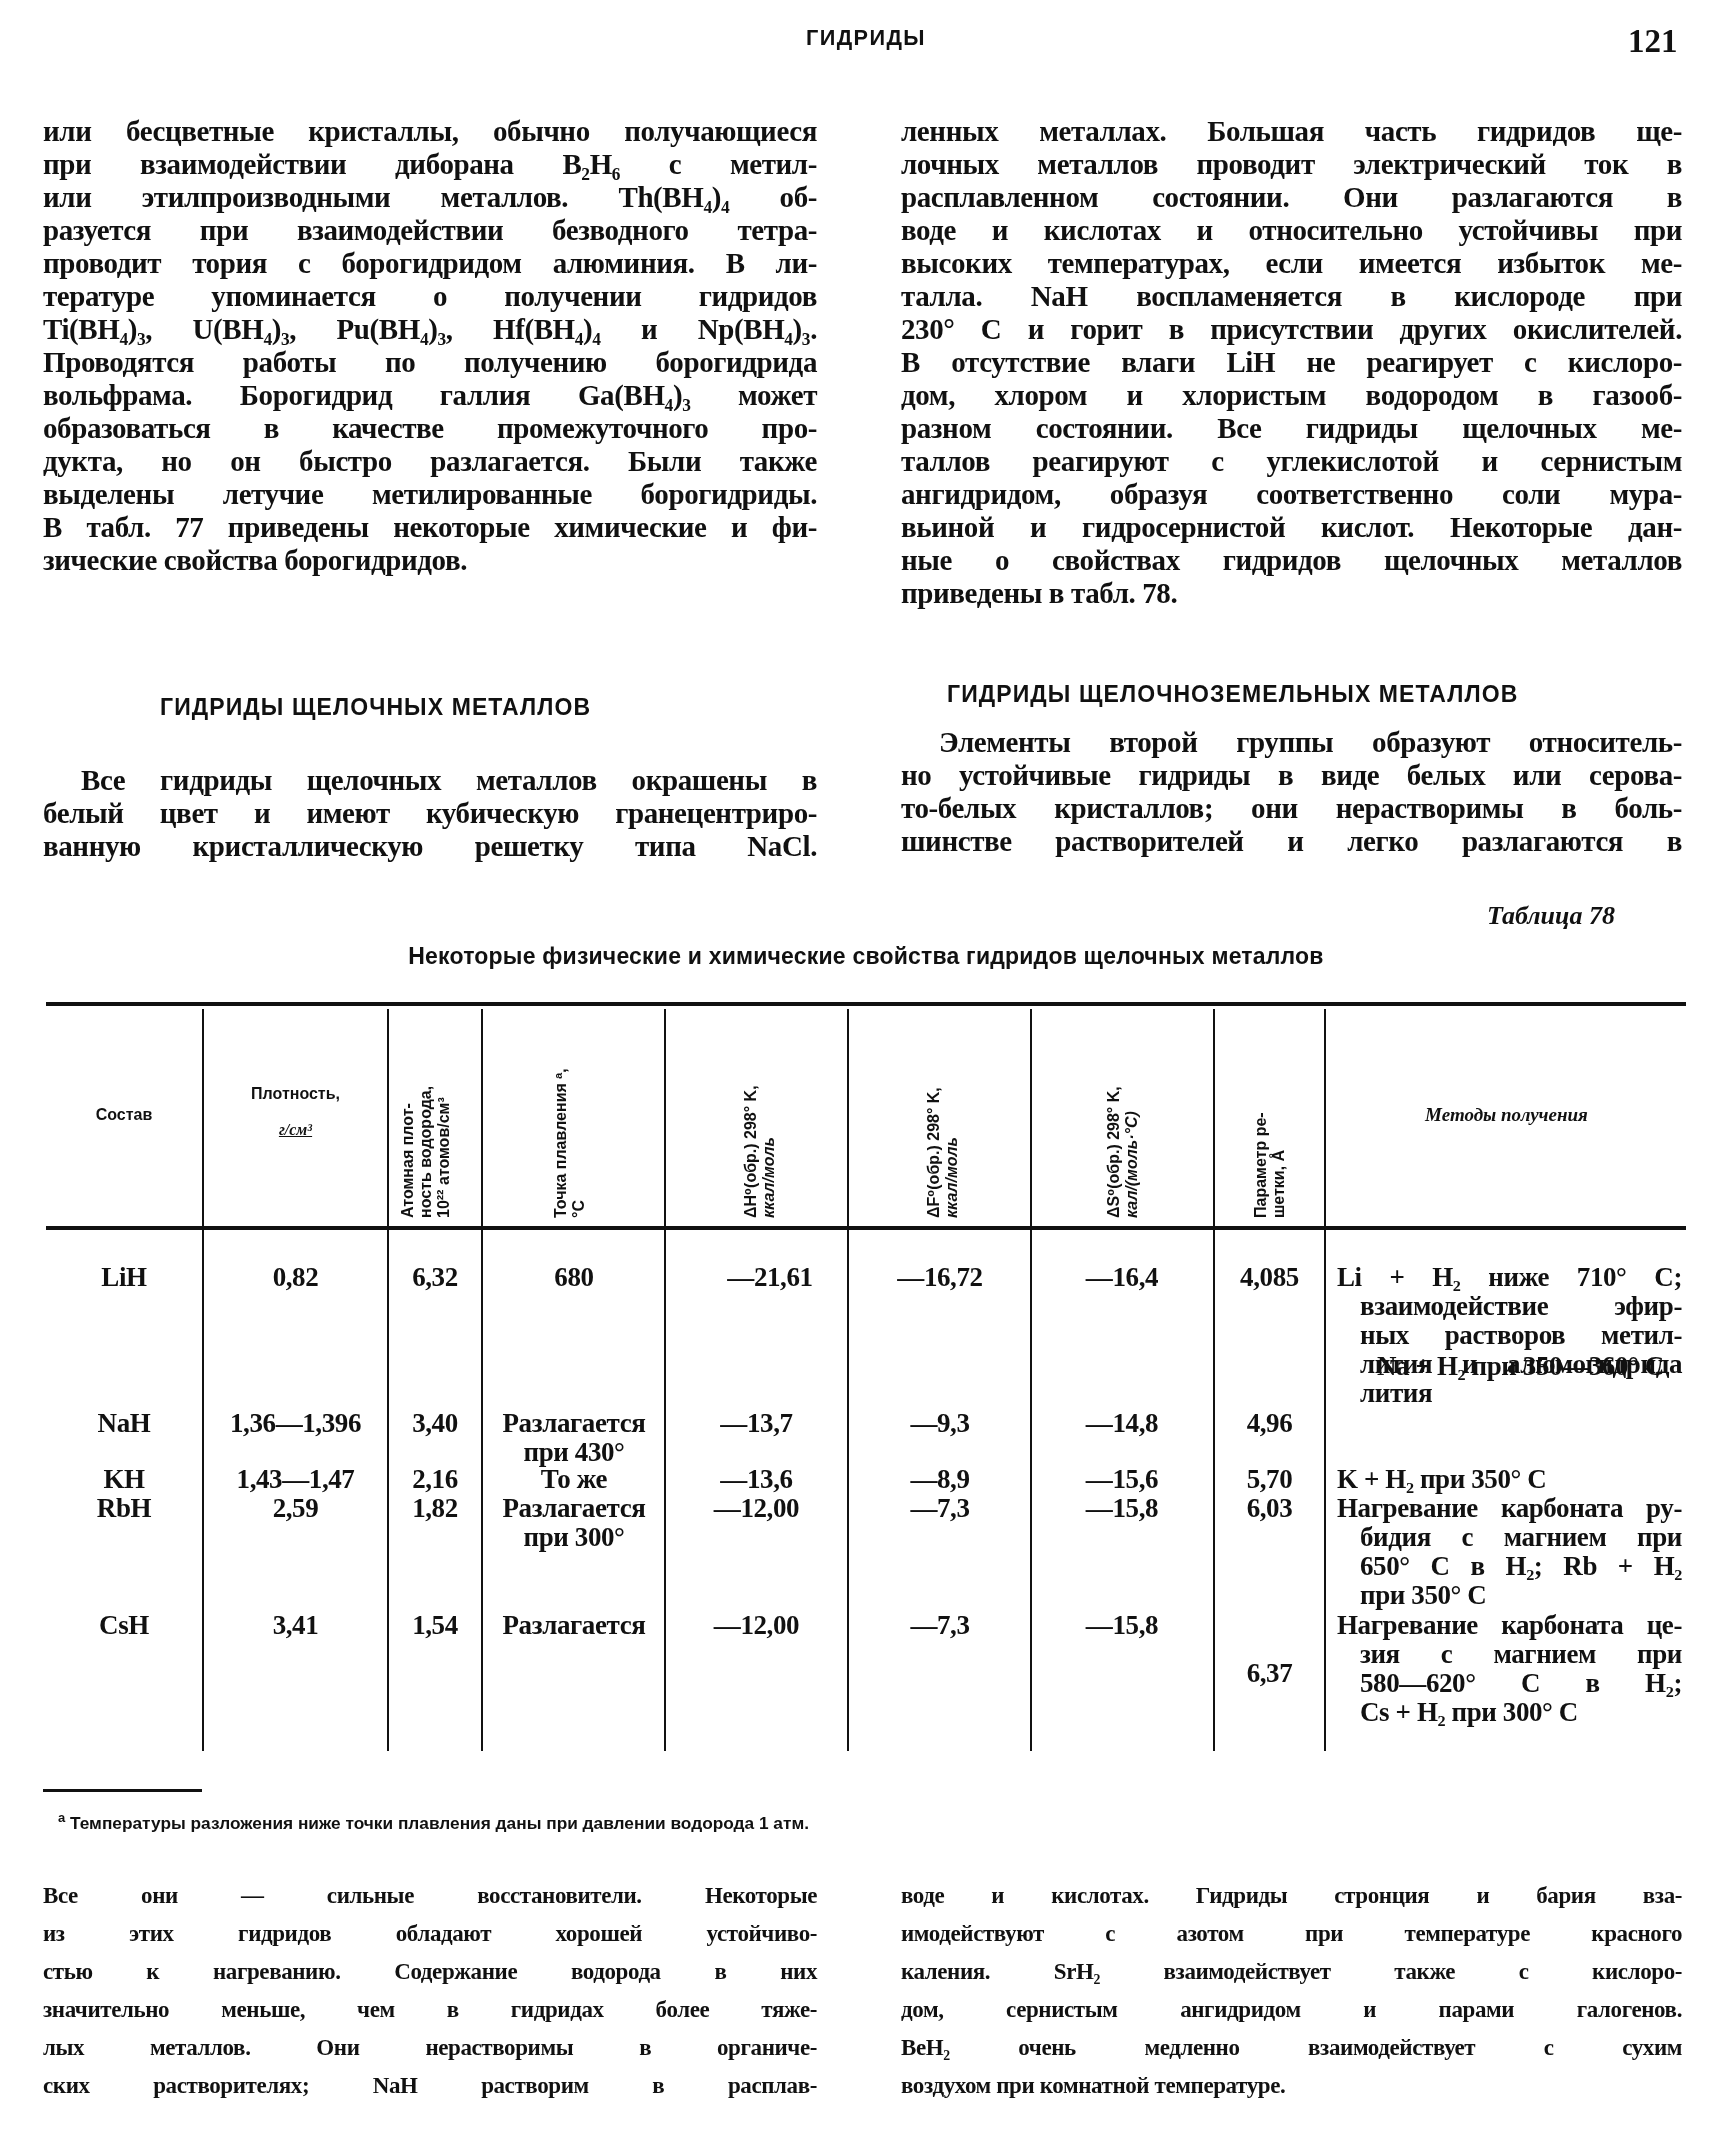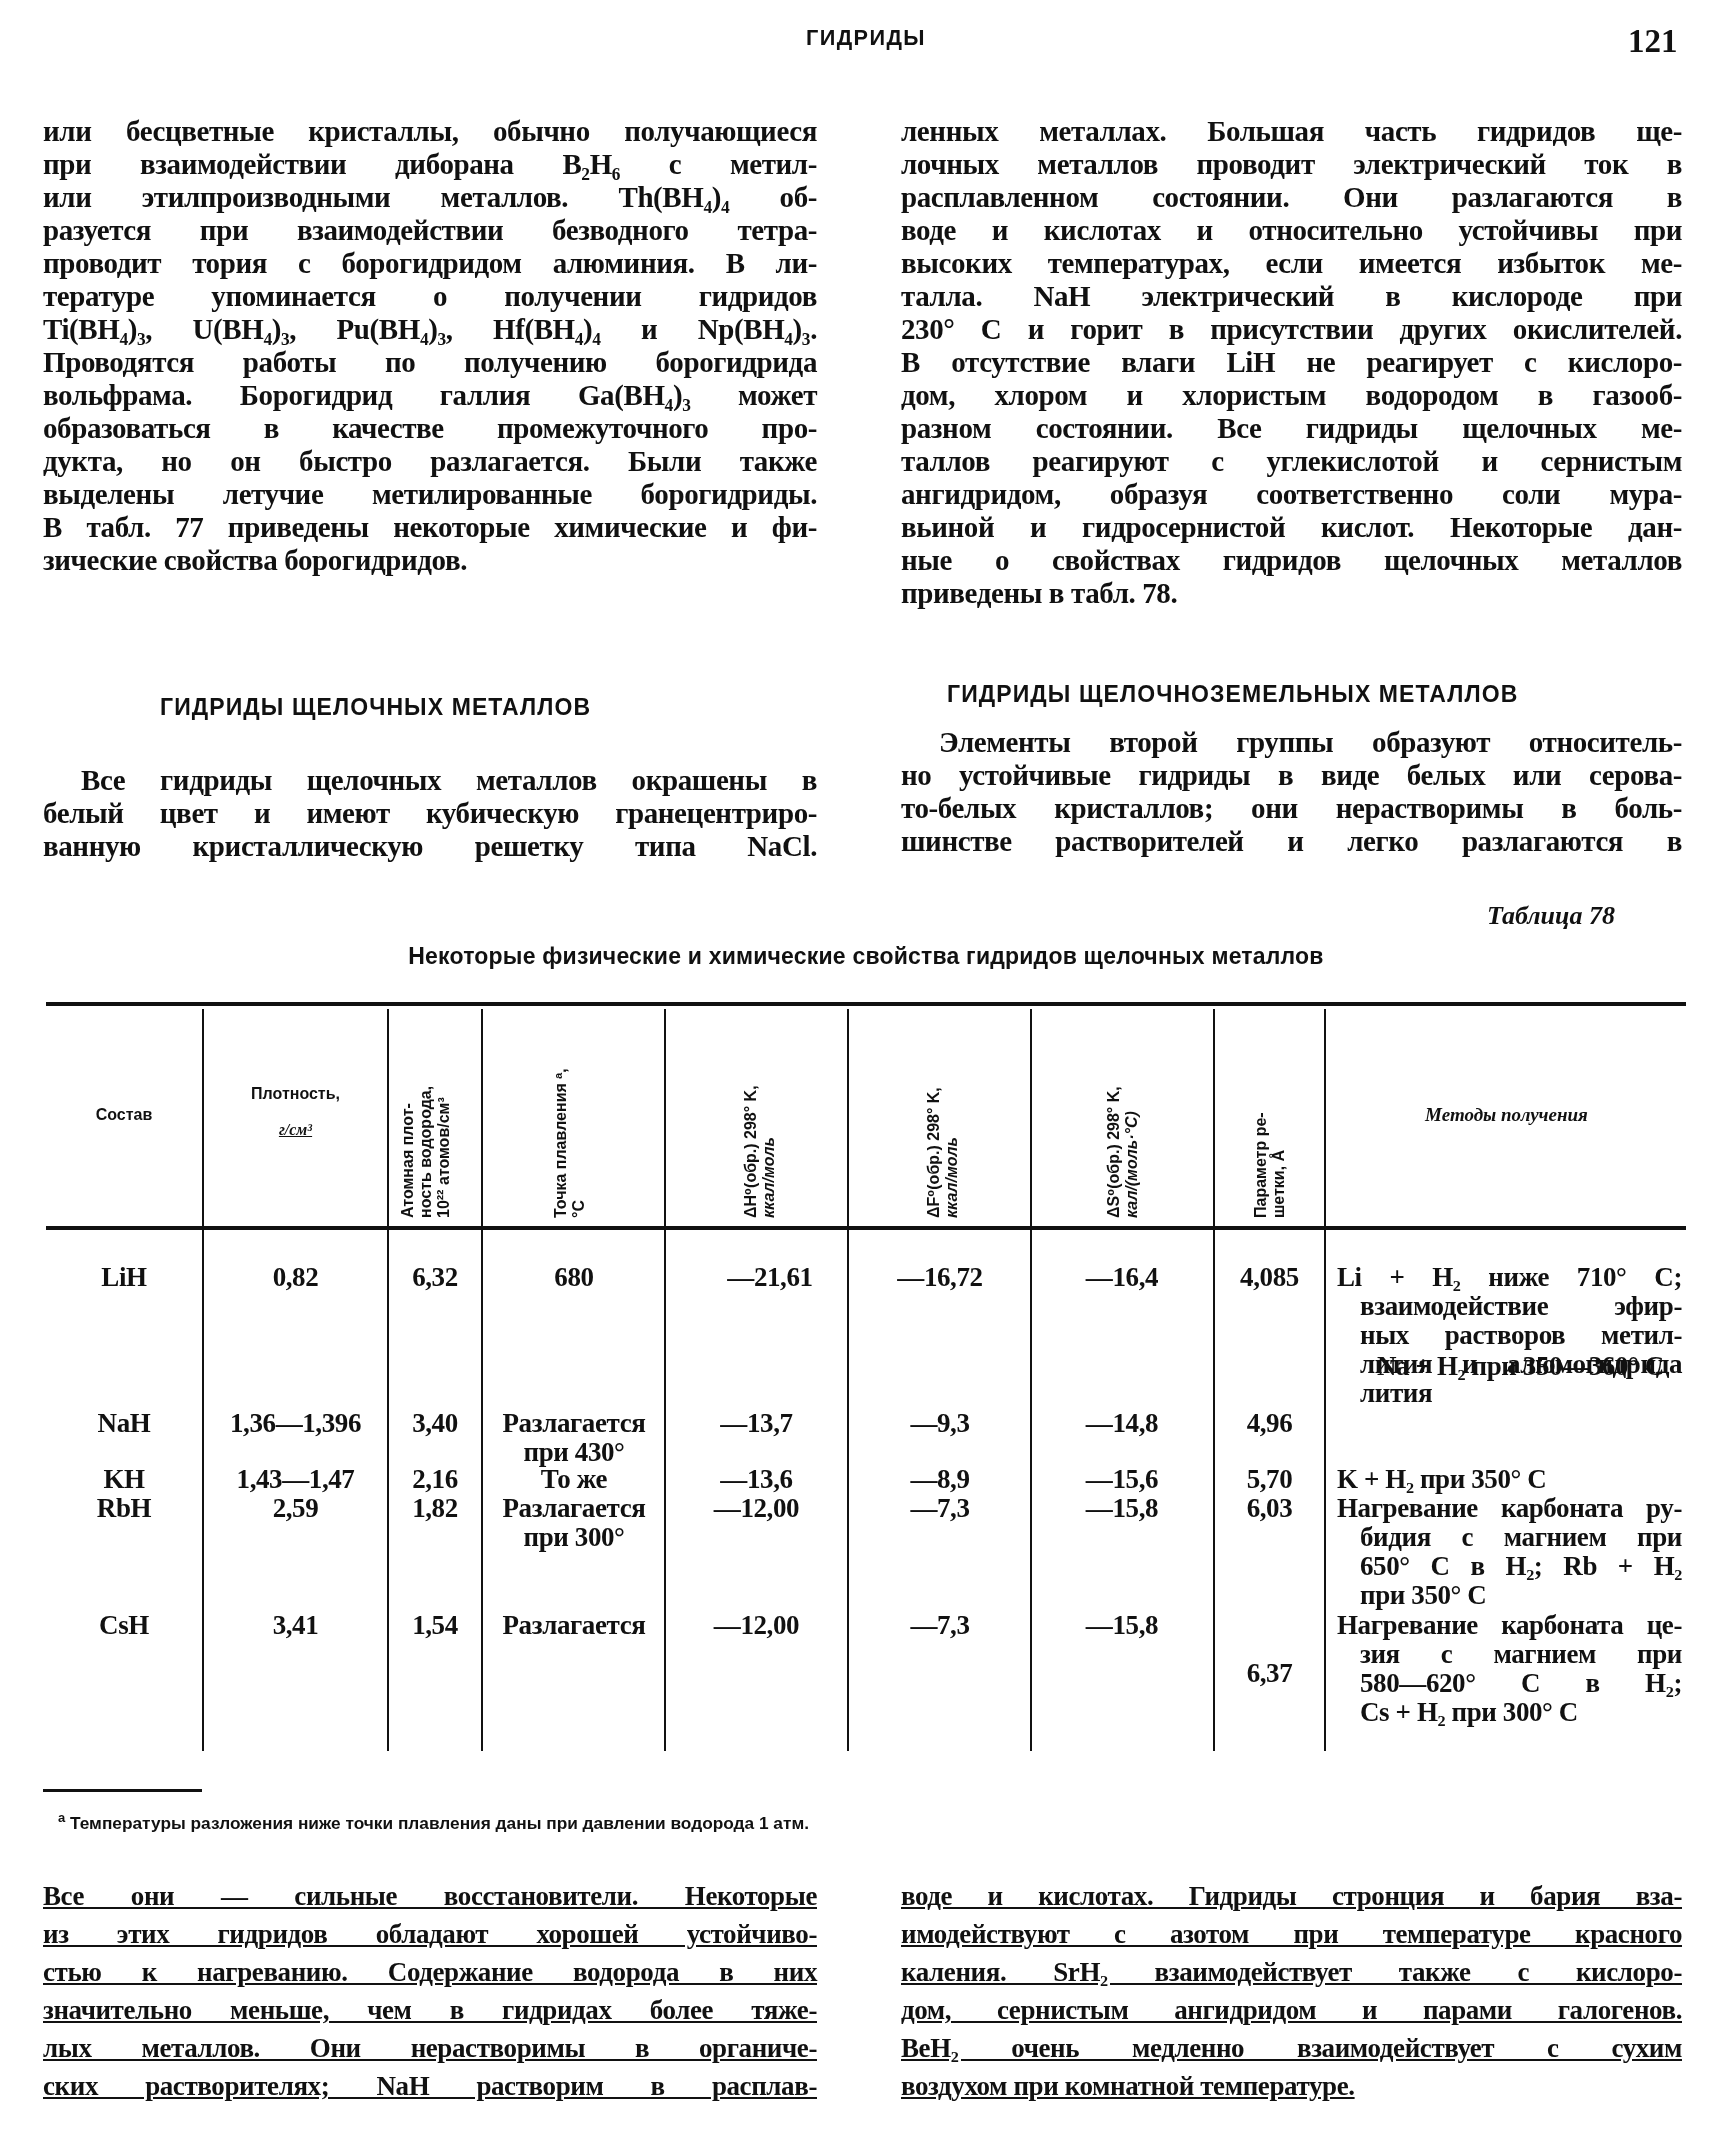--- a/index.html
+++ b/index.html
@@ -60,21 +60,21 @@
     width: 375px;
   }
   .method .mline { display: block; white-space: nowrap; text-align: justify; text-align-last: justify; }
   .method .mline.indent { padding-left: 23px; }
   .method .mline.last { text-align-last: left; }
   .footnote {
     left: 58px; top: 1810px; font-family: "Liberation Sans", "DejaVu Sans", sans-serif;
     font-weight: bold; font-size: 17.3px; white-space: nowrap;
   }
   .footnote sup { font-size: 13px; }
-  .bottom-col { font-size: 27px; line-height: 38px; font-weight: bold; letter-spacing: -0.4px; text-decoration: underline; }
+  .bottom-col { font-size: 23px; line-height: 38px; font-weight: bold; letter-spacing: -0.4px; }
   .bottom-col .line { display: block; white-space: nowrap; text-align: justify; text-align-last: justify; }
   .bottom-col .line.last { text-align-last: left; }
 </style>
 </head>
 <body>
 
 <div class="abs running-head">ГИДРИДЫ</div>
 <div class="abs page-number">121</div>
 
 <div class="abs col col-left" style="top:115px;">
@@ -101,21 +101,21 @@
   <span class="line">белый цвет и имеют кубическую гранецентриро-</span>
   <span class="line">ванную кристаллическую решетку типа NaCl.</span>
 </div>
 
 <div class="abs col col-right" style="top:115px;">
   <span class="line">ленных металлах. Большая часть гидридов ще-</span>
   <span class="line">лочных металлов проводит электрический ток в</span>
   <span class="line">расплавленном состоянии. Они разлагаются в</span>
   <span class="line">воде и кислотах и относительно устойчивы при</span>
   <span class="line">высоких температурах, если имеется избыток ме-</span>
-  <span class="line">талла. NaH электрический в кислороде при</span>
+  <span class="line">талла. NaH воспламеняется в кислороде при</span>
   <span class="line">230° C и горит в присутствии других окислителей.</span>
   <span class="line">В отсутствие влаги LiH не реагирует с кислоро-</span>
   <span class="line">дом, хлором и хлористым водородом в газооб-</span>
   <span class="line">разном состоянии. Все гидриды щелочных ме-</span>
   <span class="line">таллов реагируют с углекислотой и сернистым</span>
   <span class="line">ангидридом, образуя соответственно соли мура-</span>
   <span class="line">вьиной и гидросернистой кислот. Некоторые дан-</span>
   <span class="line">ные о свойствах гидридов щелочных металлов</span>
   <span class="line last">приведены в табл. 78.</span>
 </div>

